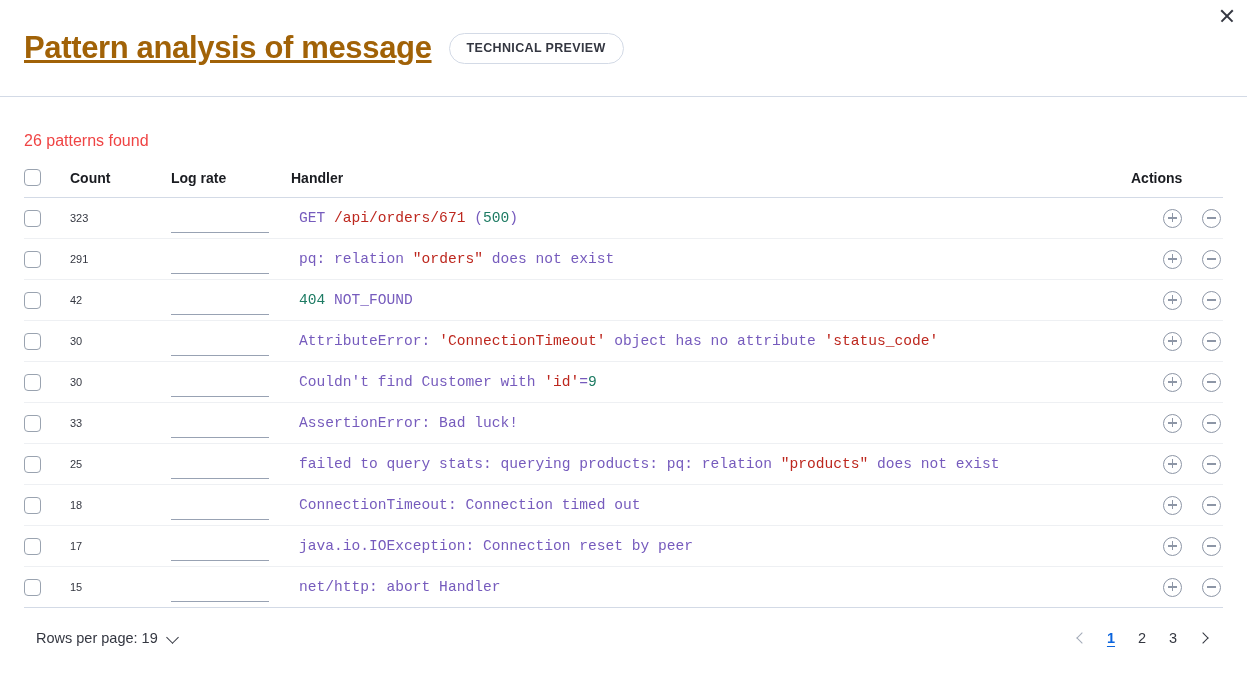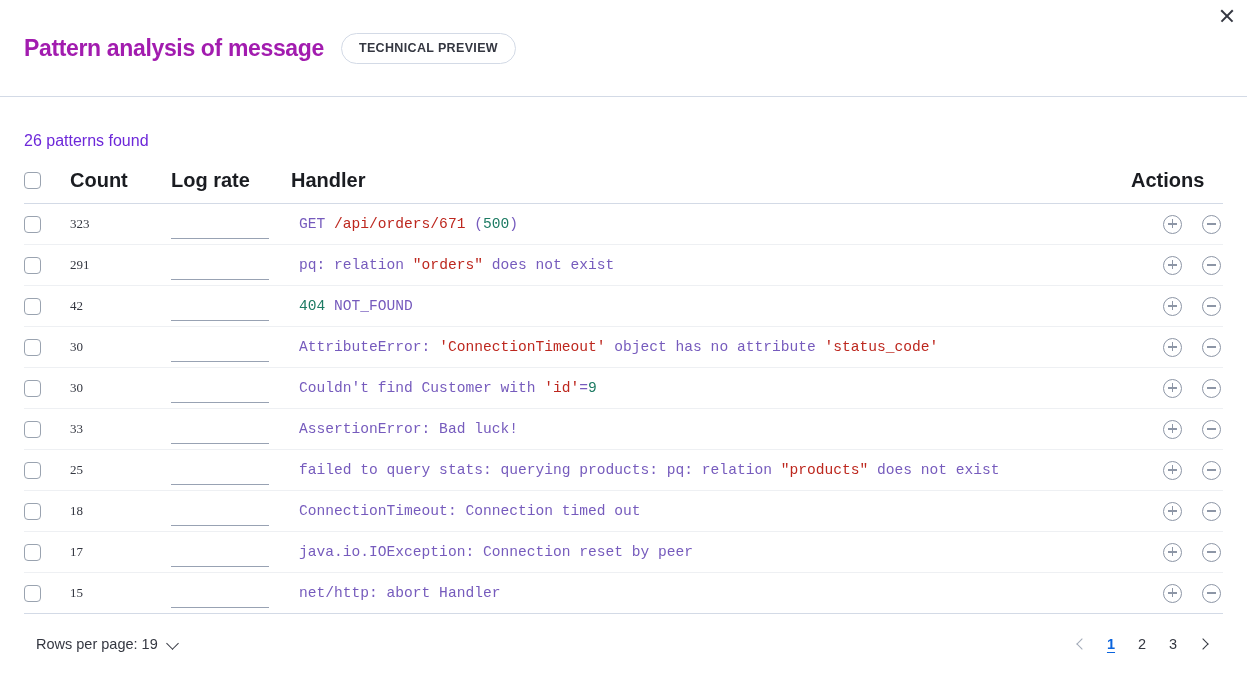--- a/index.html
+++ b/index.html
@@ -15,25 +15,26 @@
   .flyout-header {
     position: relative;
     height: 97px;
     border-bottom: 1px solid #d3dae6;
     display: flex;
     align-items: center;
     padding: 0 24px;
   }
   .header-left { display: flex; align-items: center; gap: 17px; }
   .page-title {
-    font-size: 23px;
+    font-size: 31px;
     font-weight: 700;
     letter-spacing: -0.35px;
-    color: #a21caf;
+    color: #a16207;
     white-space: nowrap;
+    text-decoration: underline;
   }
   .preview-badge {
     border: 1px solid #d3dae6;
     border-radius: 999px;
     padding: 7px 17px 8px;
     font-size: 12.5px;
     font-weight: 700;
     letter-spacing: 0.35px;
     color: #343741;
     background: #fff;
@@ -84,27 +85,27 @@
     width: 16px; height: 1.7px;
     background: currentColor;
   }
   .close-btn::before { transform: rotate(45deg); }
   .close-btn::after  { transform: rotate(-45deg); }
 
   
   .body-wrap { padding: 0 24px; }
   .patterns-found {
     font-size: 16px;
-    color: #6d28d9;
+    color: #ef4444;
     padding: 35px 0 19px 0;
   }
 
   table.patterns { width: 100%; border-collapse: collapse; table-layout: fixed; }
   table.patterns th {
-    font-size: 20px;
+    font-size: 14px;
     font-weight: 700;
     color: #1a1c21;
     text-align: left;
     padding: 0 0 11px 0;
     border-bottom: 1px solid #d3dae6;
     margin-top: 36px;
   }
   .col-check   { width: 46px; }
   .col-count   { width: 101px; }
   .col-lograte { width: 120px; }
@@ -120,22 +121,22 @@
 
   .cb {
     width: 17px; height: 17px;
     border: 1px solid #9aa3b0;
     border-radius: 4px;
     background: #fff;
     display: block;
     cursor: pointer;
   }
   .count-cell {
-    font-family: Liberation Serif, serif;
-    font-size: 13px;
+    font-family: Liberation Sans, sans-serif;
+    font-size: 11px;
     color: #343741;
   }
 
   
   .spark {
     display: flex;
     align-items: flex-end;
     gap: 2px;
     height: 30px;
     width: 98px;

